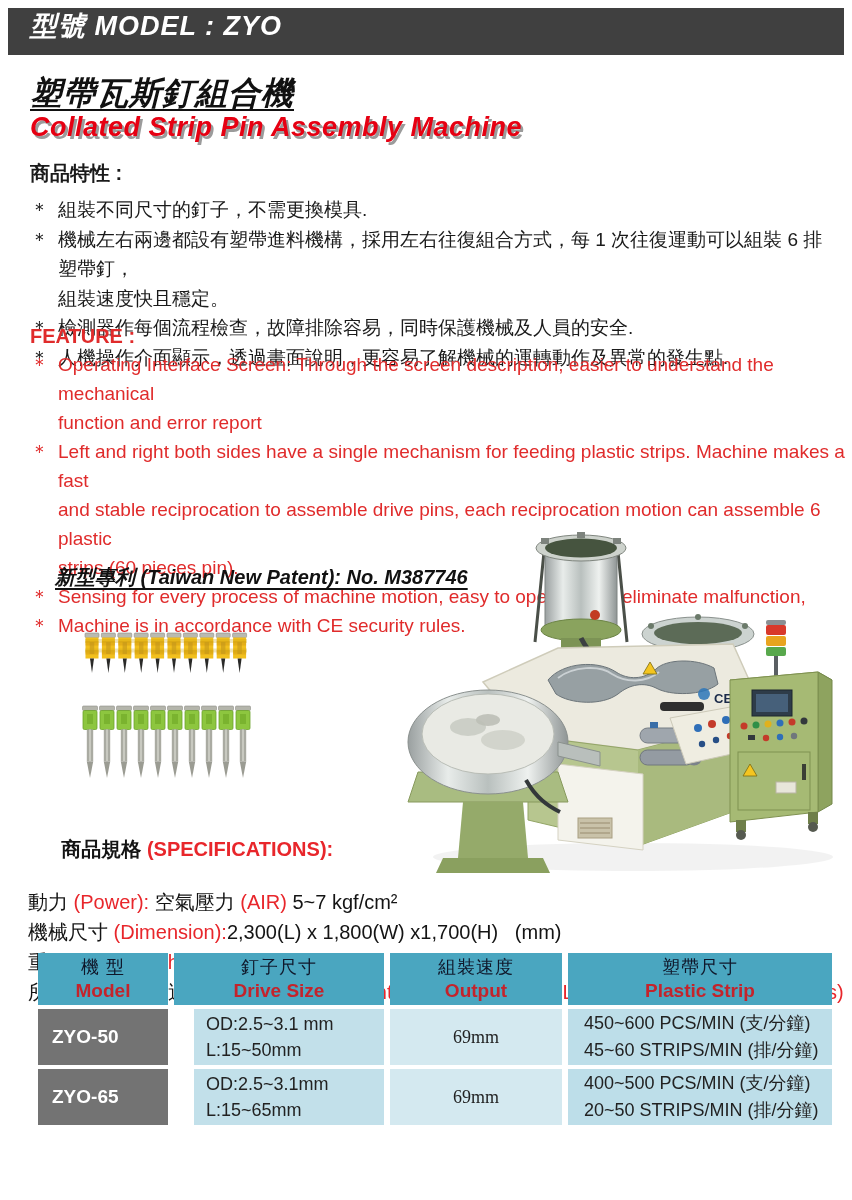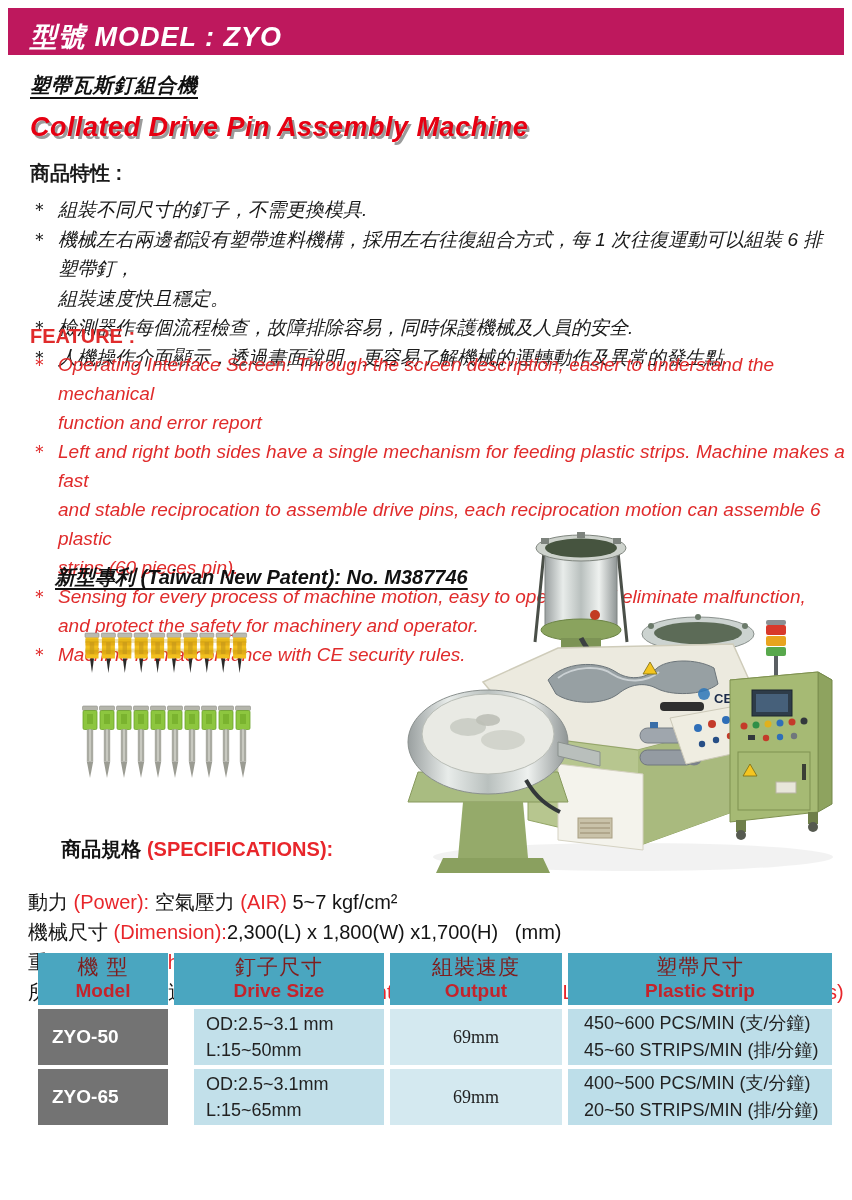--- a/index.html
+++ b/index.html
@@ -2,43 +2,43 @@
 <html><head>
 <meta charset="utf-8">
 <style>
   html,body{margin:0;padding:0;background:#ffffff;}
   .page{
     position:relative;width:852px;height:1200px;background:#ffffff;overflow:hidden;
     font-family:"Liberation Sans","DejaVu Sans",sans-serif;color:#1a1a1a;
   }
   
   #topbar{
-    position:absolute;left:8px;top:8px;width:836px;height:47px;background:#be185d;
-    display:flex;align-items:flex-end;padding-left:22px;box-sizing:border-box;
+    position:absolute;left:8px;top:8px;width:836px;height:47px;background:#404040;
+    display:flex;align-items:flex-start;padding-left:22px;box-sizing:border-box;
   }
   #topbar .bar-text{color:#ffffff;font-size:27px;font-weight:bold;font-style:italic;letter-spacing:1px;}
   
   #title-zh{
-    position:absolute;left:30px;top:72px;font-size:20px;font-weight:bold;font-style:italic;color:#111;
+    position:absolute;left:30px;top:72px;font-size:32px;font-weight:bold;font-style:italic;color:#111;
     text-decoration:underline;text-decoration-thickness:2px;text-underline-offset:5px;letter-spacing:1px;text-align:center;
   }
   #title-en{
     position:absolute;left:30px;top:112px;font-size:27px;font-weight:bold;font-style:italic;color:#e60012;
     text-shadow:2.5px 2.5px 0 #9b9b9b;letter-spacing:0.5px;
   }
   
   .section{position:absolute;}
   #features-zh{left:30px;top:160px;width:806px;}
   #features-en{left:30px;top:325px;width:816px;}
   .sec-heading{font-size:20px;font-weight:bold;margin-bottom:8px;}
   #features-en .sec-heading{color:#e02b2b;margin-bottom:2px;}
   .bullet-item{display:flex;}
   .bullet-star{flex:0 0 28px;width:28px;font-size:19px;}
   .bullet-text{flex:1;}
-  .bl{display:block;font-style:italic;}
+  .bl{display:block;}
   #features-zh .bullet-item{line-height:29.5px;font-size:19px;}
   #features-en .bullet-item{line-height:29px;font-size:19px;color:#e02b2b;}
   
   #patent{
     position:absolute;left:55px;top:564px;font-size:20px;font-weight:bold;font-style:italic;color:#111;
     text-decoration:underline;text-decoration-thickness:2px;text-underline-offset:4px;
   }
   
   #pins-svg{position:absolute;left:80px;top:626px;width:180px;height:158px;}
   #machine-svg{position:absolute;left:398px;top:512px;width:454px;height:364px;}
@@ -50,38 +50,38 @@
   .spec-line{font-size:20px;line-height:30px;white-space:pre-wrap;}
   .seg-black{color:#141414;}
   .seg-red{color:#e8262b;}
   
   #spec-table{
     position:absolute;left:38px;top:953px;
     display:grid;grid-template-columns:130px 210px 172px 264px;grid-template-rows:52px 56px 56px;
     gap:4px 6px;
   }
   .th{background:#4aa6c0;display:flex;flex-direction:column;align-items:center;justify-content:center;line-height:24px;}
-  .th-zh{color:#7f1d1d;font-size:21px;letter-spacing:1px;}
+  .th-zh{color:#0f172a;font-size:18px;letter-spacing:1px;}
   .th-en{color:#c4232b;font-weight:bold;font-size:19px;}
   .model-cell{background:#737373;color:#ffffff;font-weight:bold;font-size:19px;display:flex;align-items:center;padding-left:14px;box-sizing:border-box;}
   .drive-cell{background:#c2e0ea;display:flex;flex-direction:column;justify-content:center;padding-left:12px;box-sizing:border-box;font-size:18px;line-height:26px;color:#222;margin-left:20px;}
   .strip-cell{background:#d4e9f0;display:flex;align-items:center;justify-content:center;font-size:18px;color:#222;font-family:Liberation Serif, serif;}
   .output-cell{background:#bddee9;display:flex;flex-direction:column;justify-content:center;padding-left:16px;box-sizing:border-box;font-size:18px;line-height:27px;color:#222;}
 </style>
 </head>
 <body>
 
 <div class="page">
 
   <div id="topbar">
     <span class="bar-text">型號 MODEL : ZYO</span>
   </div>
 
   <div id="title-zh">塑帶瓦斯釘組合機</div>
-  <div id="title-en">Collated Drive Pin Assembly Machine</div>
+  <div id="title-en">Collated Strip Pin Assembly Machine</div>
 
   <div id="features-zh" class="section">
     <div class="sec-heading">商品特性 :</div>
     <div class="bullet-item">
       <span class="bullet-star">＊</span>
       <div class="bullet-text">
           <span class="bl">組裝不同尺寸的釘子，不需更換模具.</span>
         </div>
     </div>
     <div class="bullet-item">
@@ -119,21 +119,20 @@
       <div class="bullet-text">
         <span class="bl">Left and right both sides have a single mechanism for feeding plastic strips. Machine makes a fast</span>
         <span class="bl">and stable reciprocation to assemble drive pins, each reciprocation motion can assemble 6 plastic</span>
         <span class="bl">strips (60 pieces pin).</span>
       </div>
     </div>
     <div class="bullet-item">
       <span class="bullet-star">＊</span>
       <div class="bullet-text">
         <span class="bl">Sensing for every process of machine motion, easy to operate and eliminate malfunction,</span>
-        <span class="bl">and protect the safety for machinery and operator.</span>
       </div>
     </div>
     <div class="bullet-item">
       <span class="bullet-star">＊</span>
       <div class="bullet-text">
         <span class="bl">Machine is in accordance with CE security rules.</span>
       </div>
     </div>
   </div>
 

